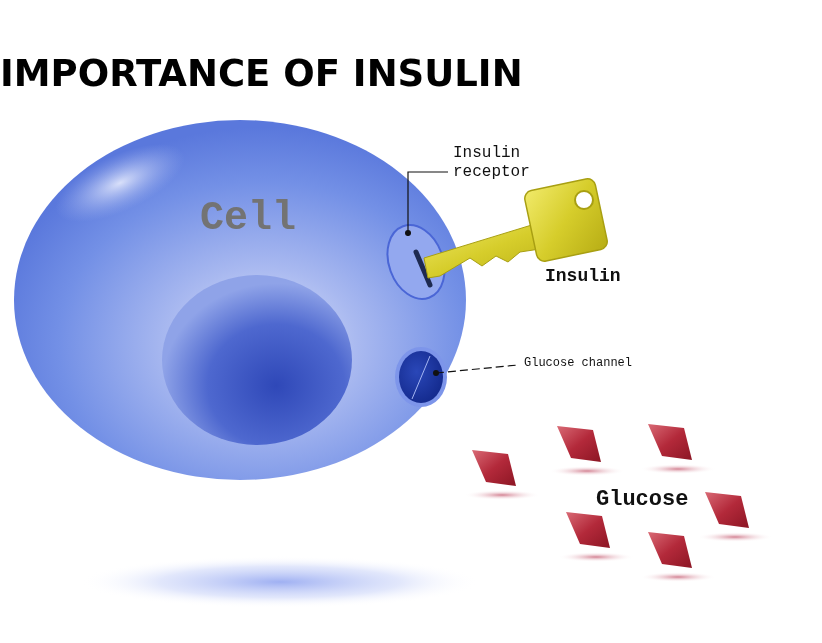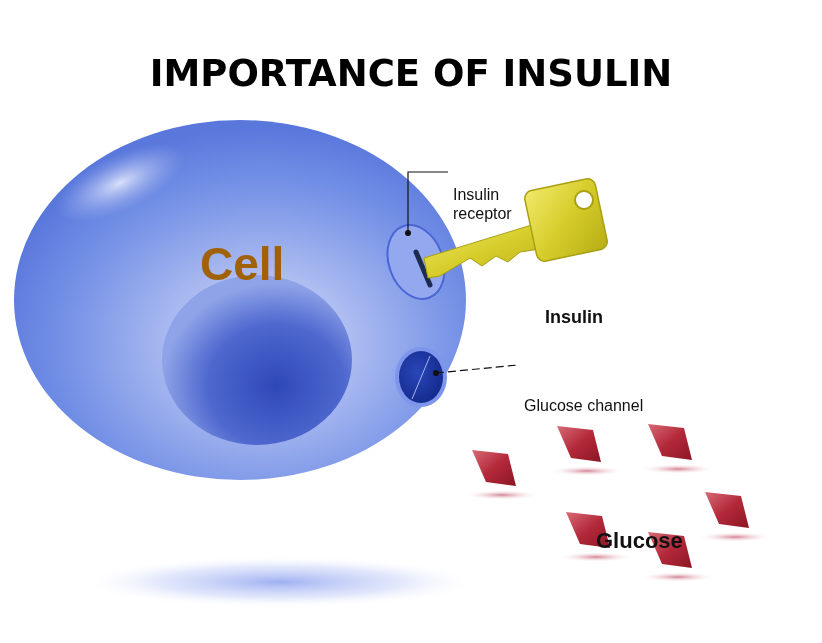--- a/index.html
+++ b/index.html
@@ -1,28 +1,28 @@
 <!DOCTYPE html>
 <html><head>
   <meta charset="utf-8">
   <style>
     html, body { margin: 0; padding: 0; background: #ffffff; }
     body { width: 822px; height: 643px; position: relative; overflow: hidden; font-family: "DejaVu Sans", "Liberation Sans", sans-serif; }
     .title {
-      position: absolute; left: 0; width: 822px; top: 52px; text-align: center;
+      position: absolute; left: 0; width: 822px; top: 52px; 
       font-family: "DejaVu Sans", sans-serif; font-weight: bold; font-size: 37px;
       letter-spacing: 0px; color: #000;
     }
     svg.scene { position: absolute; left: 0; top: 0; }
-    .lbl { position: absolute; color: #111; font-family: Liberation Sans, sans-serif; margin-top: 41px; }
+    .lbl { position: absolute; color: #111; font-family: Liberation Mono, monospace; }
     .lbl-receptor { left: 453px; top: 144px; font-size: 16px; line-height: 19px; }
     .lbl-insulin { left: 545px; top: 266px; font-size: 18px; font-weight: bold; }
-    .lbl-channel { left: 524px; top: 356px; font-size: 16px; }
+    .lbl-channel { left: 524px; top: 356px; font-size: 12px; }
     .lbl-glucose { left: 596px; top: 487px; font-size: 22px; font-weight: bold; }
-    .lbl-cell { left: 200px; top: 196px; font-size: 46px; font-weight: bold; color: #a16207; }
+    .lbl-cell { left: 200px; top: 196px; font-size: 40px; font-weight: bold; color: #737373; }
   </style>
 </head>
 <body>
 
 <div class="title">IMPORTANCE OF INSULIN</div>
 
 <svg class="scene" width="822" height="643" viewBox="0 0 822 643">
   <defs>
     <radialGradient id="cellGrad" cx="0.55" cy="0.62" r="0.6">
       <stop offset="0" stop-color="#dfe6fb"></stop>

